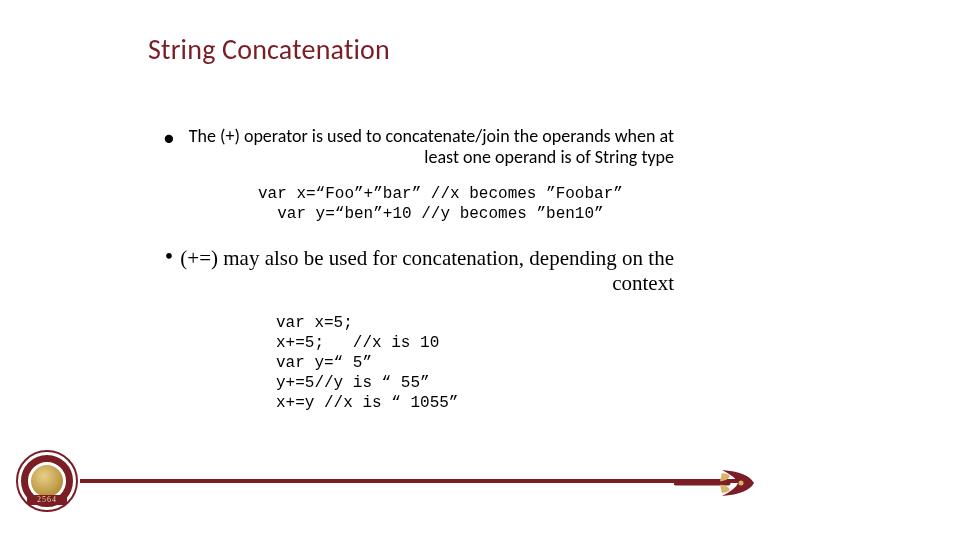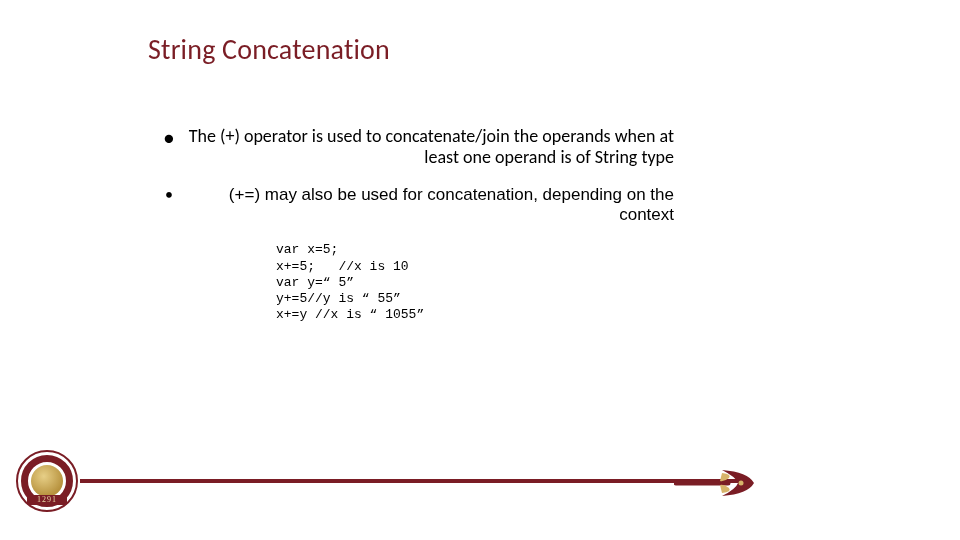--- a/index.html
+++ b/index.html
@@ -45,36 +45,36 @@
   .bullet-glyph {
     width: 22px;
     flex: 0 0 22px;
     text-align: center;
     font-size: 16px;
     padding-top: 1px;
   }
   .disc-glyph { font-size: 18px; line-height: 1; padding-top: 3px; }
   .bullet-text { flex: 1; text-align: right; }
   .bullet-text.mono {
-    font-family: Liberation Sans, sans-serif;
-    font-size: 17px;
+    font-family: Liberation Serif, serif;
+    font-size: 21px;
   }
 
   .code-block-1 {
     margin: 12px 0 22px 100px;
     font-family: "Courier New", Courier, monospace;
     font-size: 16px;
     line-height: 1.22;
     color: #000;
     white-space: pre;
   }
   .code-block-2 {
     margin: 14px 0 0 118px;
     font-family: "Courier New", Courier, monospace;
-    font-size: 13px;
+    font-size: 16px;
     line-height: 1.25;
     color: #000;
     white-space: pre;
   }
 
   
   .divider {
     position: absolute;
     left: 80px;
     right: 18px;
@@ -135,41 +135,43 @@
 
   <div class="title">String Concatenation</div>
 
   <div class="body">
 
     <div class="bullet-row">
       <div class="bullet-glyph disc-glyph">●</div>
       <div class="bullet-text">The (+) operator is used to concatenate/join the operands when at least one operand is of String type</div>
     </div>
 
+    <div class="code-block-1">var x=“Foo”+”bar” //x becomes ”Foobar”
+  var y=“ben”+10 //y becomes ”ben10”</div>
 
     <div class="bullet-row">
       <div class="bullet-glyph">•</div>
       <div class="bullet-text mono">(+=) may also be used for concatenation, depending on the context</div>
     </div>
 
     <div class="code-block-2">var x=5;
 x+=5;   //x is 10
 var y=“ 5”
 y+=5//y is “ 55”
 x+=y //x is “ 1055”</div>
 
   </div>
 
   <div class="divider"></div>
 
   <div class="seal">
     <div class="outer"></div>
     <div class="band"></div>
     <div class="inner"></div>
-    <div class="yearbar">1291</div>
+    <div class="yearbar">2564</div>
   </div>
 
   <div class="spear">
     <svg viewBox="0 0 82 42" width="82" height="42">
       <path d="M2 21 L54 21" stroke="#7a1d25" stroke-width="5" stroke-linecap="round"></path>
       <path d="M48 8 Q74 10 80 21 Q74 32 48 34 Q62 27 64 21 Q62 15 48 8 Z" fill="#7a1d25"></path>
       <path d="M48 11 Q58 12 55 16 Q50 20 46 19 Z" fill="#d7b46a"></path>
       <path d="M48 31 Q58 30 55 26 Q50 22 46 23 Z" fill="#d7b46a"></path>
       <circle cx="67" cy="21" r="2.5" fill="#d7b46a"></circle>
     </svg>

